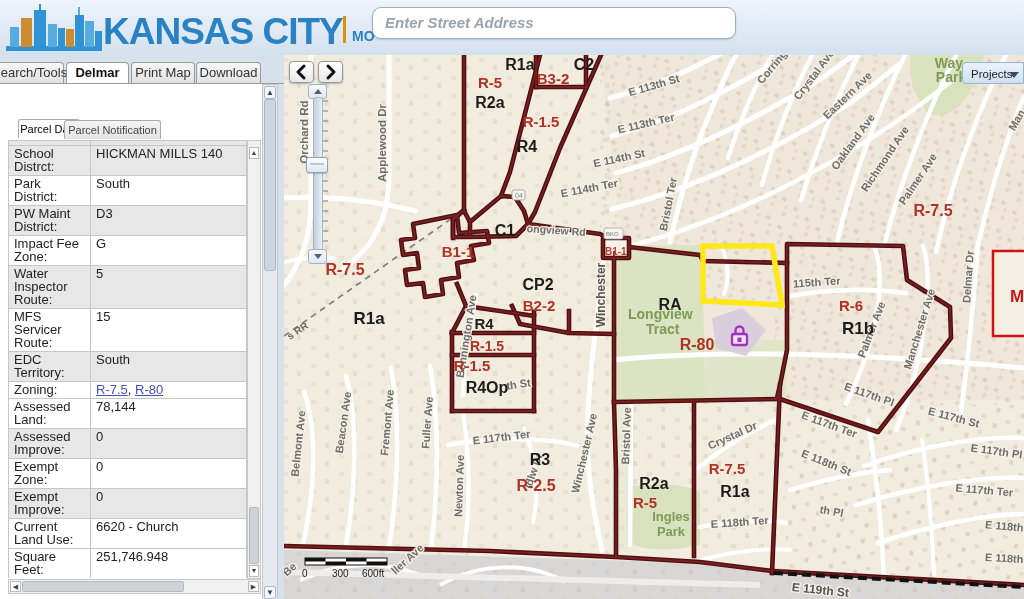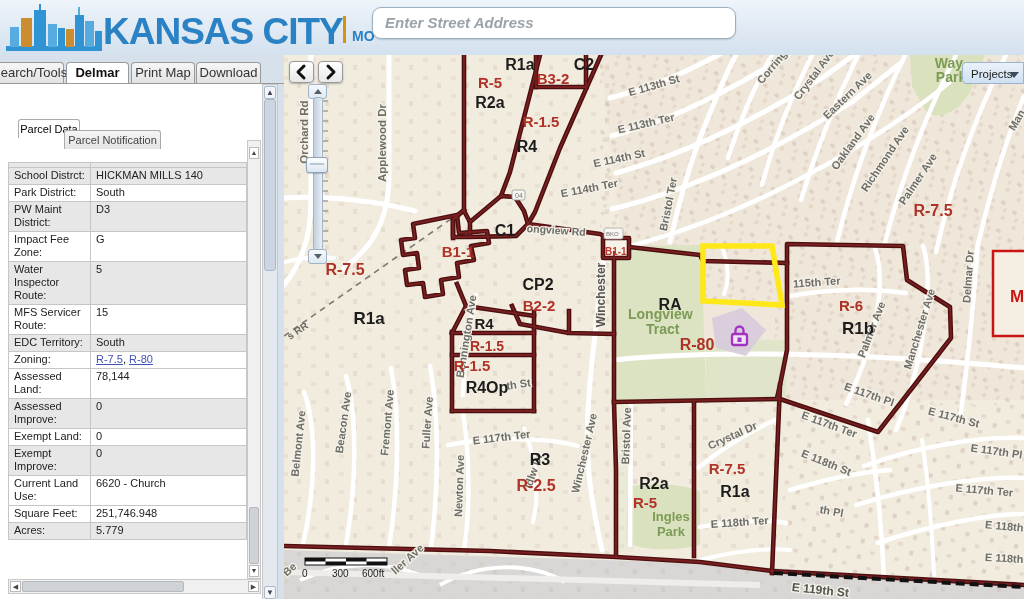--- a/index.html
+++ b/index.html
@@ -15,21 +15,21 @@
 
 #lpanel{left:0;top:55px;width:284px;height:544px;background:#d7e1ec;}
 .tab{position:absolute;top:7px;height:20px;background:linear-gradient(#f6f6f6,#e2e2e2);border:1px solid #9a9a9a;border-bottom:none;border-radius:4px 4px 0 0;font-size:13px;color:#333;text-align:center;line-height:20px;}
 .tab.active{background:#fff;height:22px;font-weight:bold;color:#111;}
 #tabline{left:0;top:28px;width:284px;height:1px;background:#9a9a9a;}
 #content{left:0;top:29px;width:262px;height:515px;background:#fff;border-right:1px solid #aaa;}
 #backbtn{left:68px;top:35px;width:122px;height:19px;background:linear-gradient(#e9f1fa,#cfe0f2);border:1px solid #8fa8c6;border-radius:4px;font-size:11.5px;color:#1a1a1a;text-align:center;line-height:19px;}
 .stab{position:absolute;height:18px;background:linear-gradient(#f4f4f4,#e4e4e4);border:1px solid #aaa;border-bottom:none;border-radius:3px 3px 0 0;font-size:11px;color:#444;text-align:center;line-height:18px;}
 .stab.active{background:#fff;color:#000;margin-left:16px;}
 #twrap{left:8px;top:85px;width:240px;height:438px;overflow:hidden;}
-#ptable{width:239px;border-collapse:collapse;font-size:11px;color:#222;table-layout:fixed;margin-top:22px;}
+#ptable{width:239px;border-collapse:collapse;font-size:13px;color:#222;table-layout:fixed;}
 #ptable tr.g td{background:#e7e7e7;}
 #ptable td{border:1px solid #c6c6c6;padding:1px 3px 2px 5px;vertical-align:top;line-height:13px;overflow:hidden;white-space:normal;}
 
 #ptable td.l{width:73px;}
 #ptable a{color:#4252b8;text-decoration:underline;}
 
 .sb{background:#f0f0f0;border:1px solid #c8c8c8;}
 
 #map{left:284px;top:55px;width:740px;height:544px;}
 #map text{font-family:"Liberation Sans",sans-serif;}
@@ -88,21 +88,21 @@
 
   <div class="tab" style="left:196px;width:63px;">Download</div>
 
   <div class="abs" id="tabline"></div>
 
   <div class="abs" id="content"></div>
 
 
   <div class="stab active" style="left:2px;top:64px;width:60px;">Parcel Data</div>
 
-  <div class="stab" style="left:64px;top:75px;width:95px;">Parcel Notification</div>
+  <div class="stab" style="left:64px;top:65px;width:95px;">Parcel Notification</div>
 
   <div class="abs" id="twrap">
         <table id="ptable">
           <colgroup>
             <col style="width:82px">
             <col>
           </colgroup>
     <tbody>
             <tr class="g">
               <td class="l" style="height:4px;padding:0"></td>
@@ -142,21 +142,21 @@
             </tr>
     <tr>
               <td class="l">Assessed Land:</td>
               <td>78,144</td>
             </tr>
     <tr class="g">
               <td class="l">Assessed Improve:</td>
               <td>0</td>
             </tr>
     <tr>
-              <td class="l">Exempt Land:</td>
+              <td class="l">Exempt Zone:</td>
               <td>0</td>
             </tr>
     <tr class="g">
               <td class="l">Exempt Improve:</td>
               <td>0</td>
             </tr>
     <tr>
               <td class="l">Current Land Use:</td>
               <td>6620 - Church</td>
             </tr>

